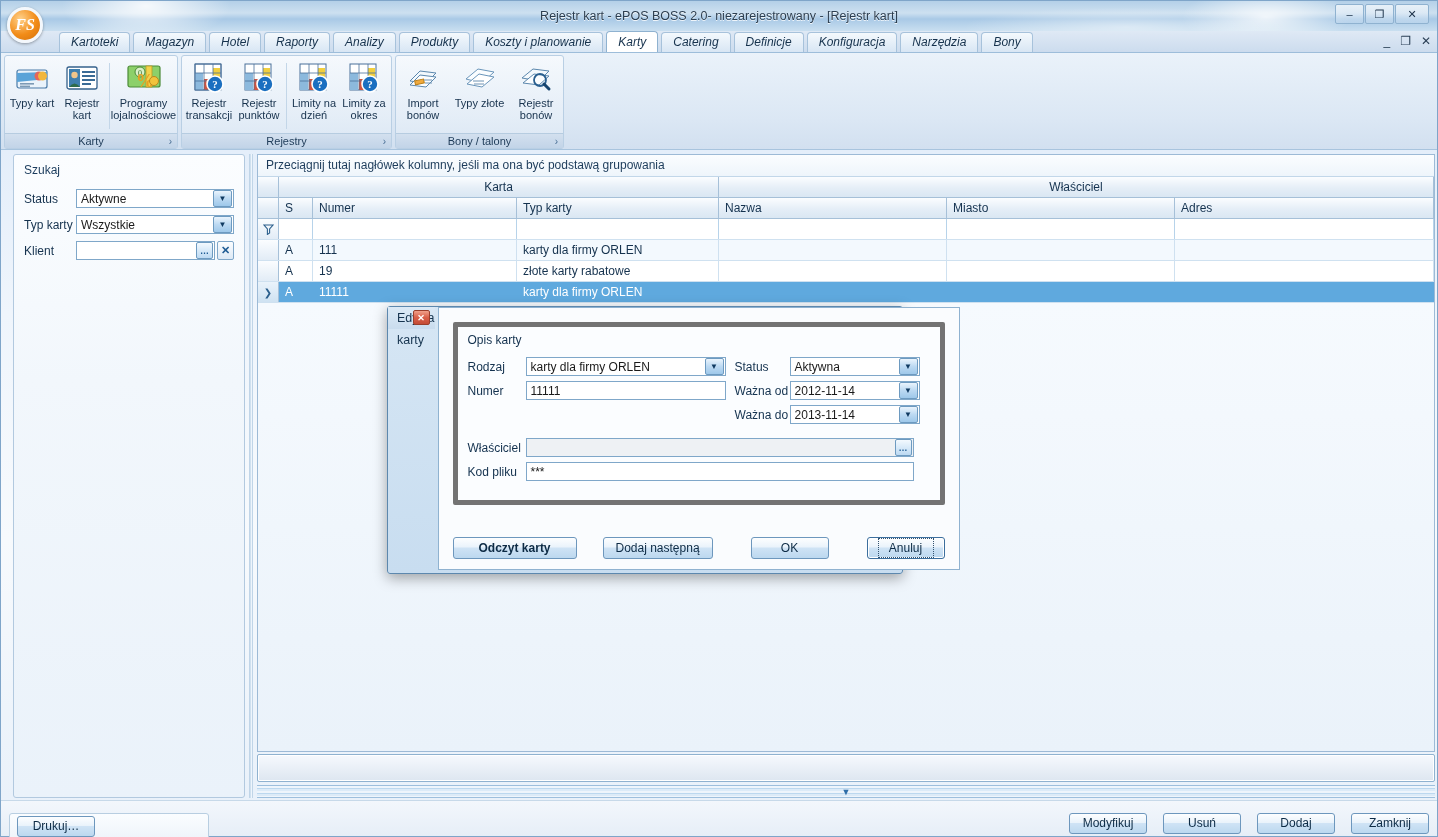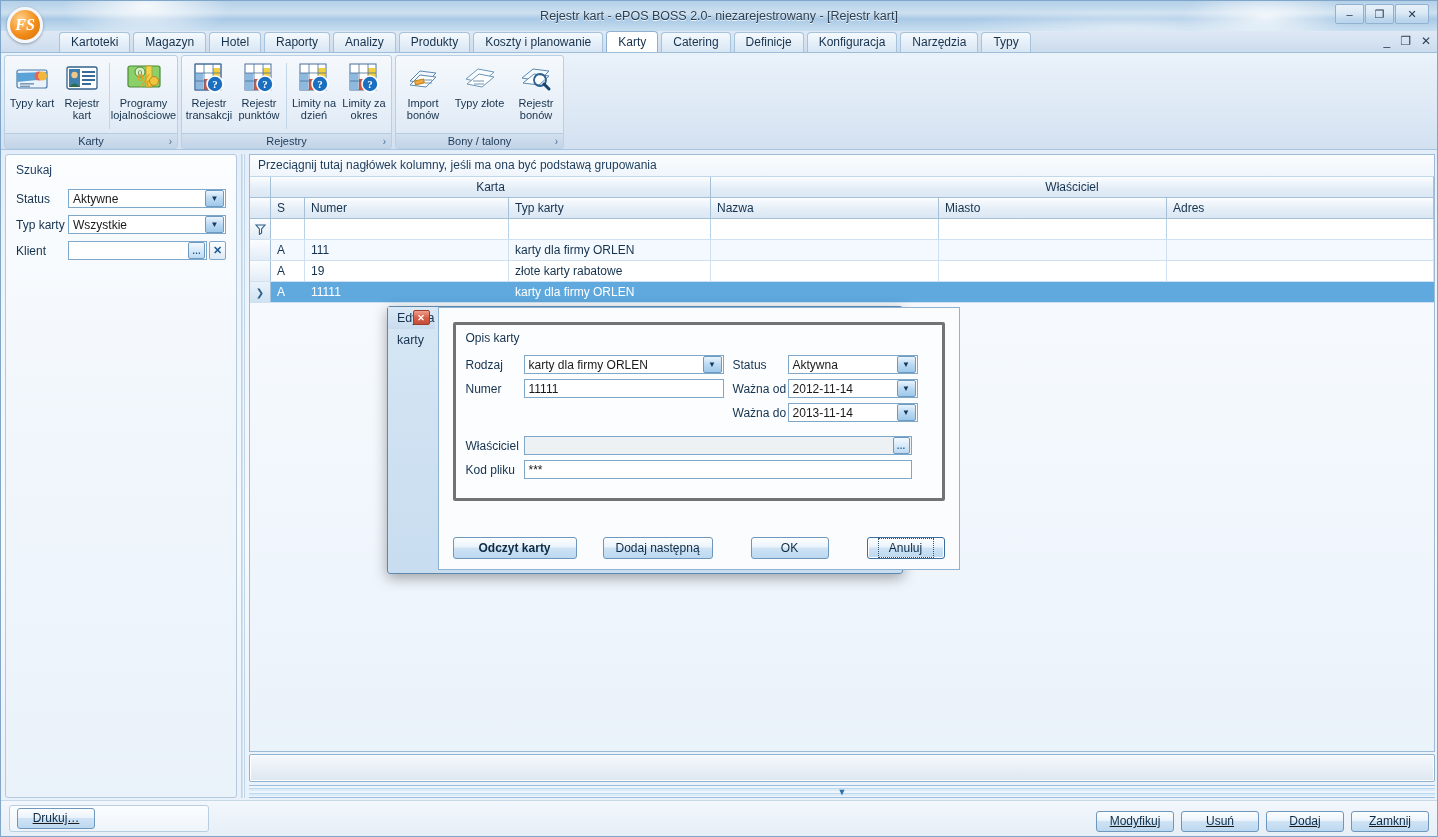--- a/index.html
+++ b/index.html
@@ -78,21 +78,21 @@
     padding-left: 58px;
     display:flex; align-items:flex-end;
   }
   .tab {
     height: 20px; line-height:19px;
     padding: 0 11px; margin-right: 3px;
     font-size: 12px; color:#16324d;
     border:1px solid #a7c2db; border-bottom:none;
     border-radius: 4px 4px 0 0;
     background: linear-gradient(to bottom, #f4f9fd, #d8e6f4);
-    cursor:default; white-space:nowrap;
+    cursor:default; white-space:nowrap;font-style:italic;
   }
   .tab.active {
     background:#ffffff;
     border-color:#8fb2d0;
     font-weight:normal;
     position:relative; z-index:2;
     height:21px; line-height:20px;
   }
   #mdi-buttons {
     position:absolute; right:6px; top:3px;
@@ -136,21 +136,21 @@
 
   
   #body {
     flex:1; display:flex; position:relative;
     background: linear-gradient(to bottom, #e4eefa 0%, #eff5fc 25%, #f7fafd 60%, #e9f1fa 100%);
     padding: 4px 2px 2px 4px;
     min-height:0;
   }
 
   
-  #left-col { width: 232px; flex:0 0 232px; display:flex; flex-direction:column; }
+  #left-col { width: 232px; flex:0 0 232px; display:flex; flex-direction:column;margin-left:8px; }
   #search-panel {
     flex:1;
     border:1px solid #b2c9df; border-radius:3px;
     background: linear-gradient(to bottom, #fbfdff, #f2f7fc 35%, #eaf2fa);
     padding: 8px 10px;
     display:flex; flex-direction:column;
     position:relative;
   }
   #search-title { font-size:12px; color:#1b3c5d; margin-bottom:12px; }
   .frow { display:flex; align-items:center; margin-bottom:7px; }
@@ -282,33 +282,32 @@
     width:100px; margin: 2px 2px 2px 0;
     border:1px solid #7fa5c9; border-radius:4px;
     background: linear-gradient(to bottom, #fdfeff 0%, #f0f6fc 45%, #d9e8f6 52%, #c6dcf0 100%);
     display:flex; flex-direction:column; align-items:center; justify-content:center;
     font-size:11px; color:#13324f; cursor:default;
   }
 
   
   #footbar {
     height:36px; flex:0 0 36px;
-    display:flex; align-items:flex-end;
+    display:flex; align-items:flex-start;
     background: linear-gradient(to bottom, #f3f7fc, #e6eef7);
     border-top:1px solid #c7d9e9;
-    padding: 4px 6px;
-    text-decoration: underline;
+    padding: 12px 6px;
   }
   #print-box {
     width:200px; height:27px; margin-left:2px;
     border:1px solid #b8cee1; border-radius:3px;
     background: linear-gradient(to bottom,#fbfdff,#eef4fa);
     display:flex; align-items:center; padding-left:7px;
   }
-  #foot-right { margin-left:auto; display:flex; gap:7px; padding-right:2px; }
+  #foot-right { margin-left:auto; display:flex; gap:16px; padding-right:2px; }
   #foot-right .btn { width:78px; padding:0; }
 
   
   #modal {
     position:absolute; left:386px; top:305px; width:516px; height:268px;
     border:1px solid #5d88ae;
     border-radius:3px;
     background: linear-gradient(to bottom, #d6e6f4, #c8ddf0);
     box-shadow: 0 4px 14px rgba(0,0,0,.35);
     display:flex; flex-direction:row;
@@ -327,21 +326,21 @@
     color:#fff; font-size:9px; font-weight:bold;
     display:flex; align-items:center; justify-content:center;
   }
   #modal-body {
     flex:1; margin: 0 3px 3px 3px;
     border:1px solid #8fb2d0; background:#fafcfe;
     padding: 14px 14px 10px;
     display:flex; flex-direction:column;
   }
   #fieldset {
-    border:3px solid #737373; border-radius:2px;
+    border:5px solid #737373; border-radius:2px;
     padding: 6px 10px 14px;
     position:relative;
     background:#fbfdff;
   }
   #fieldset-legend { font-size:12px; color:#14324f; margin-bottom:10px; }
   .drow { display:flex; align-items:center; margin-bottom:5px; }
   .dlabel { font-size:12px; color:#14324f; }
   .dinput {
     height:19px; border:1px solid #7fa7c9; background:#ffffff;
     display:flex; align-items:center; padding-left:4px;
@@ -381,21 +380,21 @@
     <div class="tab">Hotel</div>
     <div class="tab">Raporty</div>
     <div class="tab">Analizy</div>
     <div class="tab">Produkty</div>
     <div class="tab">Koszty i planowanie</div>
     <div class="tab active">Karty</div>
     <div class="tab">Catering</div>
     <div class="tab">Definicje</div>
     <div class="tab">Konfiguracja</div>
     <div class="tab">Narzędzia</div>
-    <div class="tab">Typy</div>
+    <div class="tab">Bony</div>
     <div id="mdi-buttons">
       <span class="mdibtn">_</span>
       <span class="mdibtn">❐</span>
       <span class="mdibtn">✕</span>
     </div>
   </div>
 
   <div id="ribbon">
 
     <div class="rgroup">

